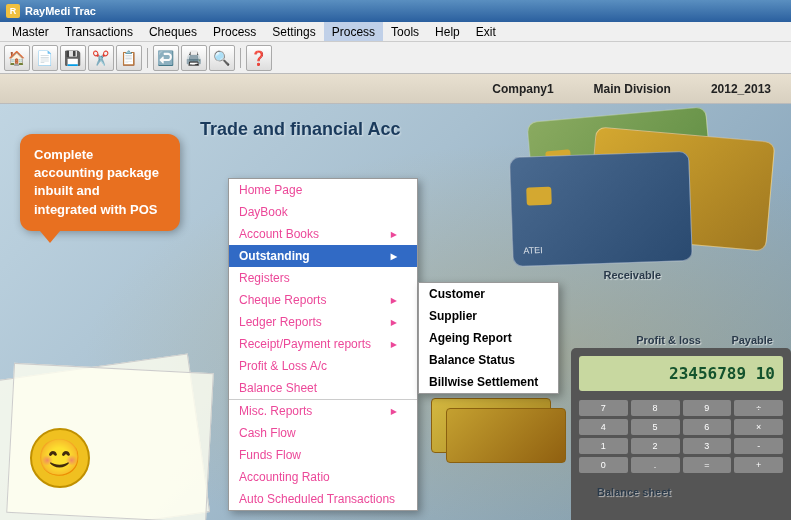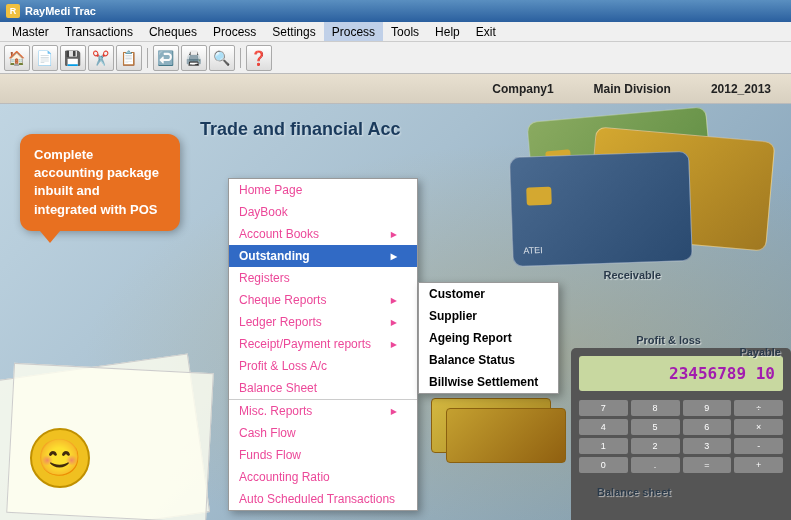--- a/index.html
+++ b/index.html
@@ -189,21 +189,21 @@
       background: #c8d8a0;
       margin: 8px 8px 5px;
       height: 35px;
       border-radius: 3px;
       display: flex;
       align-items: center;
       justify-content: flex-end;
       padding-right: 8px;
       font-size: 20px;
       font-weight: bold;
-      color: #a21caf;
+      color: #14532d;
       font-family: monospace;
     }
     .calc-buttons {
       display: grid;
       grid-template-columns: repeat(4, 1fr);
       gap: 3px;
       padding: 4px 8px;
     }
     .calc-btn {
       background: #888;
@@ -496,21 +496,21 @@
   </div>
 
   <div class="smiley">😊</div>
 
   <div class="area-label" style="right: 130px; top: 165px;">
     <span>Receivable</span>
   </div>
   <div class="area-label" style="right: 90px; top: 230px;">
     <span>Profit &amp; loss</span>
   </div>
-  <div class="area-label" style="right: 10px; top: 230px; margin-top: 12px;">
+  <div class="area-label" style="right: 18px; top: 230px;">
     <span>Payable</span>
   </div>
   <div class="area-label" style="left: 270px; bottom: 30px;">
     <span>General ledger</span>
   </div>
   <div class="area-label" style="right: 120px; bottom: 30px;">
     <span>Balance sheet</span>
   </div>
 
   <div class="dropdown-container">

